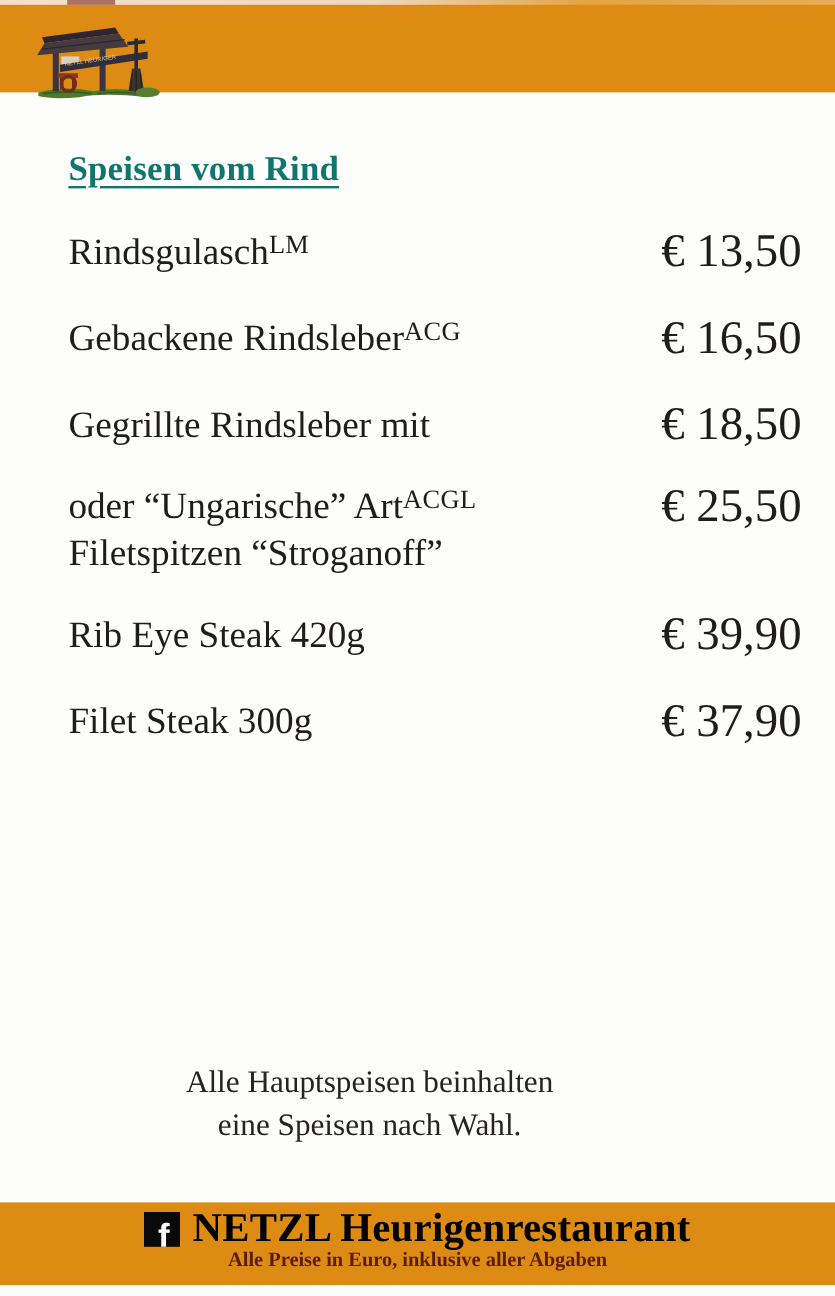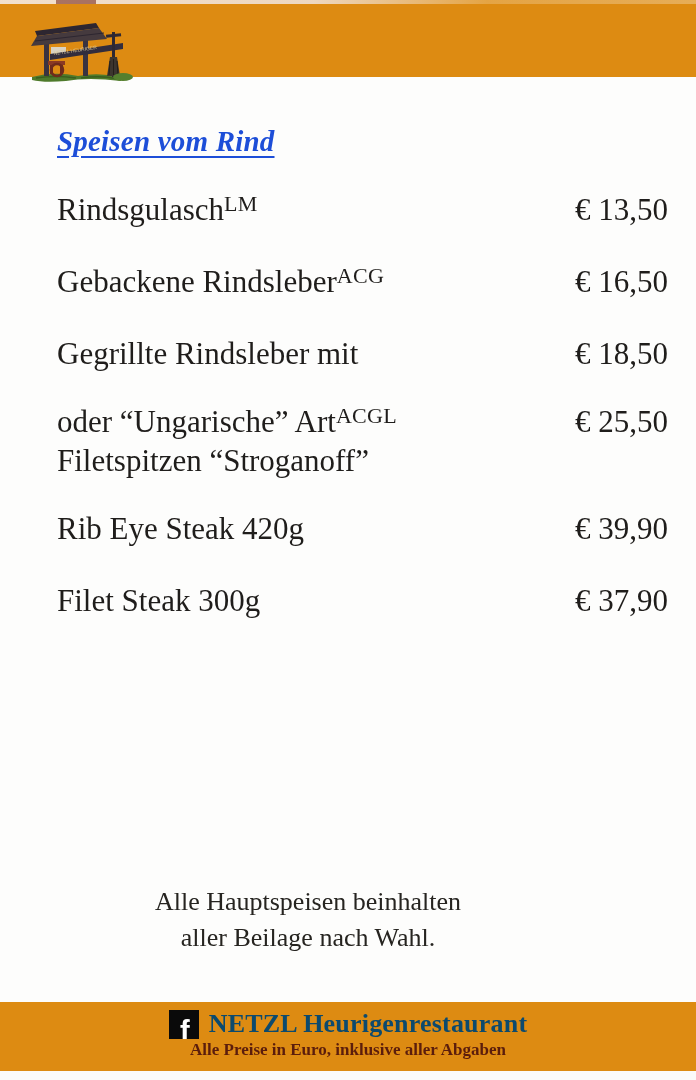--- a/index.html
+++ b/index.html
@@ -14,30 +14,30 @@
     position:absolute; left:0; top:0; width:696px; height:4px;
     background:linear-gradient(to right,#f4eae2 0%,#efe0d4 45%,#e5a74a 70%,#e7b160 100%);
     opacity:.9;
   }
   .scan-smudge { position:absolute; left:56px; top:0; width:40px; height:4px; background:#8a4434; opacity:.7; }
   .logo { position:absolute; left:26px; top:17px; width:112px; height:67px; }
 
   
   .content { position:absolute; left:57px; top:122px; width:611px; }
   .section-title {
-    font-size:29px; font-weight:bold; color:#1d4ed8; line-height:39px;
+    font-size:29px; font-weight:bold; color:#0f766e; line-height:39px;
     margin:0 0 29px 0; text-decoration:underline; text-underline-offset:5px;
-    text-decoration-thickness:2px; letter-spacing:.2px;font-style:italic;
+    text-decoration-thickness:2px; letter-spacing:.2px;
   }
   .menu-row { display:flex; justify-content:space-between; align-items:flex-start; }
   .menu-row.single { margin-bottom:33px; }
   .menu-row.double { margin-bottom:29px; }
   .dish { font-size:31px; line-height:39px; }
   .dish sup { font-size:22px; line-height:0; vertical-align:9px; letter-spacing:.3px; }
-  .price { font-size:31px; line-height:39px; white-space:nowrap;text-align:right; }
+  .price { font-size:39px; line-height:39px; white-space:nowrap;text-align:right; }
 
   
   .note {
     position:absolute; left:0; top:884px; width:616px; text-align:center;
     font-size:26px; line-height:36px; color:#262420;
   }
 
   
   .footer {
     position:absolute; left:0; top:1002px; width:696px; height:69px;
@@ -47,21 +47,21 @@
   .fb-icon {
     width:30px; height:29px; background:#0a0a0a; position:relative; flex:0 0 auto;
     overflow:hidden;
   }
   .fb-icon span {
     position:absolute; left:0; right:-2px; bottom:-7px; text-align:center;
     color:#ffffff; font-family:"Liberation Sans", sans-serif;
     font-weight:bold; font-size:29px; line-height:29px;
   }
   .footer-title {
-    font-size:26px; font-weight:bold; color:#0c4a6e; line-height:30px; letter-spacing:.2px;
+    font-size:34px; font-weight:bold; color:#000000; line-height:30px; letter-spacing:.2px;
   }
   .footer-subtitle {
     font-size:17px; color:#5b1d0c; line-height:20px; margin-top:1px; font-weight:bold;
   }
   .bottom-white { position:absolute; left:0; top:1071px; width:696px; height:9px; background:#fbfbfa; }
 </style>
 </head>
 <body>
 
 <div class="page">
@@ -133,21 +133,21 @@
     </div>
 
     <div class="menu-row single">
       <div class="dish"><span>Filet Steak 300g</span></div>
       <div class="price">€ 37,90</div>
     </div>
   </div>
 
   <div class="note">
     <div>Alle Hauptspeisen beinhalten</div>
-    <div>aller Beilage nach Wahl.</div>
+    <div>eine Speisen nach Wahl.</div>
   </div>
 
   <div class="footer">
     <div class="footer-row">
       <div class="fb-icon">
           <span>f</span>
         </div>
       <div class="footer-title">NETZL Heurigenrestaurant</div>
     </div>
     <div class="footer-subtitle">Alle Preise in Euro, inklusive aller Abgaben</div>

